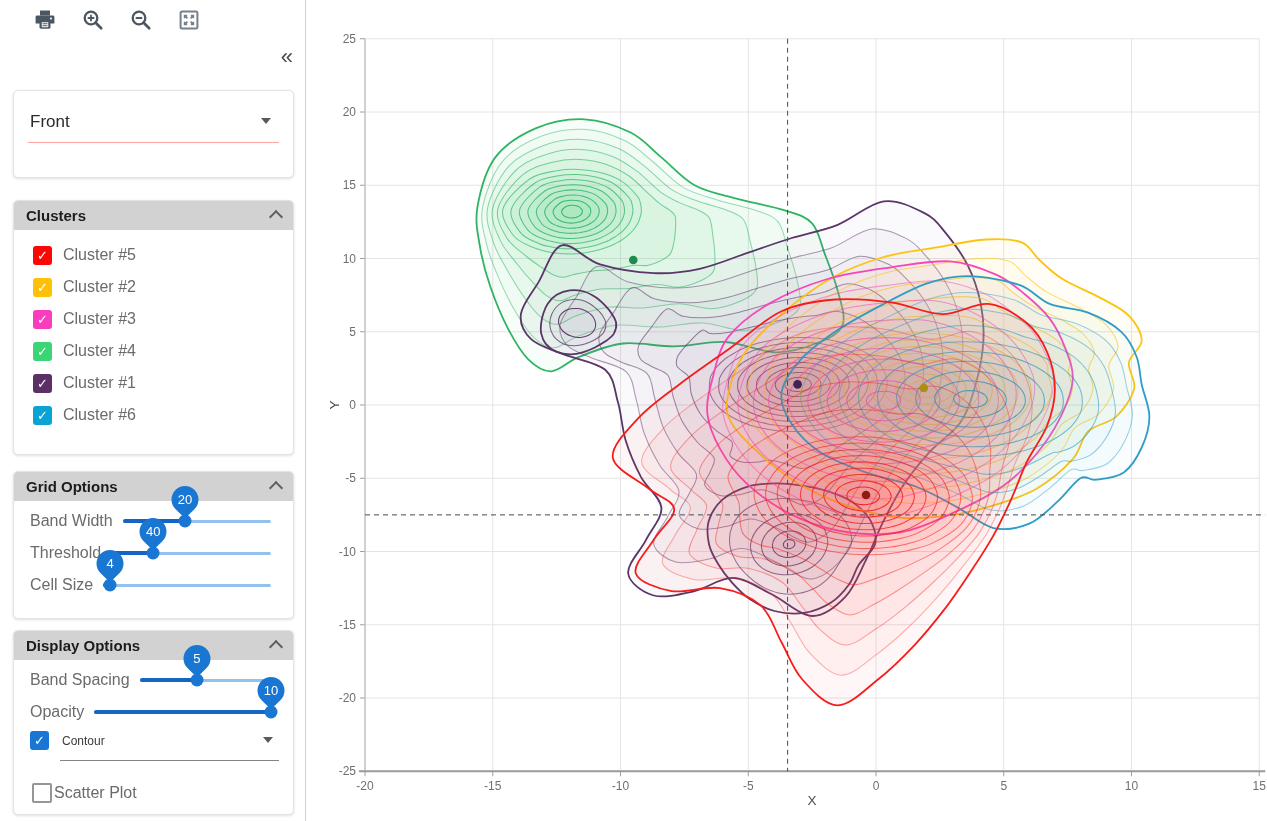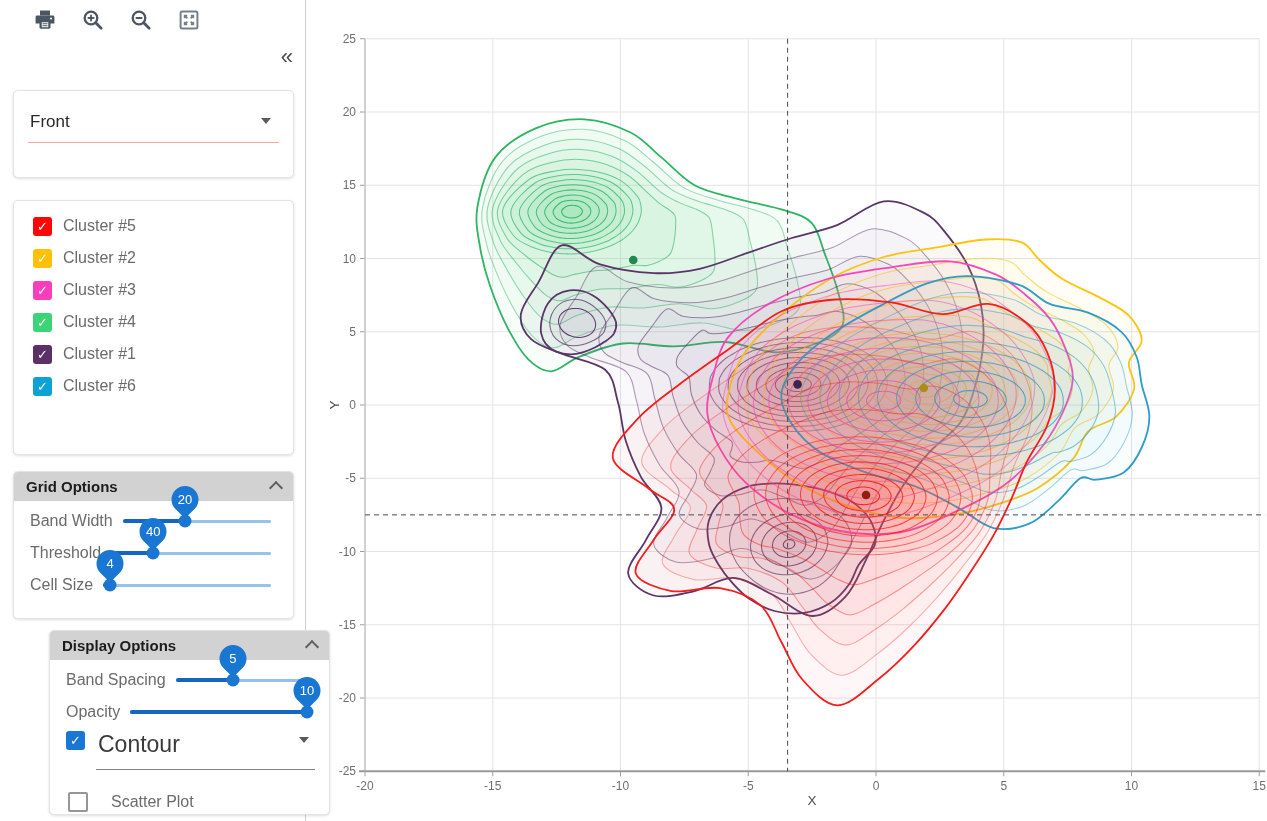--- a/index.html
+++ b/index.html
@@ -41,23 +41,23 @@
   .thumb{position:absolute;top:50%;width:13px;height:13px;border-radius:50%;background:#1976d2;
          transform:translate(-50%,-50%);cursor:pointer;z-index:2;}
   .balloon{position:absolute;bottom:15px;width:27px;height:27px;transform:translateX(-50%);z-index:6;pointer-events:none;}
   .balloon .bub{position:absolute;left:0;top:0;width:27px;height:27px;background:#1976d2;
                 border-radius:50% 50% 50% 0;transform:rotate(-45deg);}
   .balloon .txt{position:absolute;left:0;top:0;width:27px;height:26px;display:flex;align-items:center;
                 justify-content:center;color:#fff;font-size:13px;}
   .do-extra{padding:0 14px 14px 16px;}
   .ct-row{display:flex;align-items:flex-start;margin-top:3px;}
   .ct-sel{flex:1;margin-left:11px;position:relative;border-bottom:1px solid #848484;padding:0 2px 11px;cursor:pointer;}
-  .ct-sel .sv{font-size:23px;color:#3a3a3a;}
+  .ct-sel .sv{font-size:12px;color:#3a3a3a;}
   .ct-sel .caret{top:6px;right:6px;}
-  .sc-row{display:flex;align-items:center;gap:23px;margin-top:22px;padding-left:2px;}
+  .sc-row{display:flex;align-items:center;gap:2px;margin-top:22px;padding-left:2px;}
 
   
   .chartwrap{position:absolute;left:330px;top:0;width:937px;height:821px;}
   svg text.tick{font-family:"Liberation Sans","DejaVu Sans",sans-serif;font-size:12px;fill:#6f6f6f;}
   svg text.axlab{font-family:"Liberation Sans","DejaVu Sans",sans-serif;font-size:13.5px;fill:#4c4c4c;}
 </style>
 </head>
 <body>
 
 <div class="toolbar">
@@ -103,20 +103,24 @@
   <div class="card" style="top:90px;height:86px;">
     <div class="vp-body">
       <div class="sel">
         <span class="sv">Front</span>
         <span class="caret"></span>
       </div>
     </div>
   </div>
 
   <div class="card" style="top:200px;height:253px;">
+    <div class="card-h">
+      <span class="t">Clusters</span>
+      <span class="chev"></span>
+    </div>
     <div class="cl-body">
         <div class="cl-row">
           <span class="cb" style="background: rgb(252, 6, 6);">✓</span>
           <span class="cl-label">Cluster #5</span>
         </div>
         <div class="cl-row">
           <span class="cb" style="background: rgb(254, 193, 7);">✓</span>
           <span class="cl-label">Cluster #2</span>
         </div>
         <div class="cl-row">
@@ -176,21 +180,21 @@
             <div class="thumb" style="left: 4.2%;"></div>
             <div class="balloon" style="left: 4.2%;">
               <span class="bub"></span>
               <span class="txt">4</span>
             </div>
           </div>
         </div>
       </div>
   </div>
 
-  <div class="card" style="top:630px;height:183px;margin-left:36px;">
+  <div class="card" style="top:630px;height:183px;">
     <div class="card-h">
       <span class="t">Display Options</span>
       <span class="chev"></span>
     </div>
     <div class="sl-body" style="padding-bottom:0;">
         <div class="sl-row">
           <span class="sl-label">Band Spacing</span>
           <div class="track">
             <div class="tr-in"></div>
             <div class="tr-act" style="width: 43.5%;"></div>

